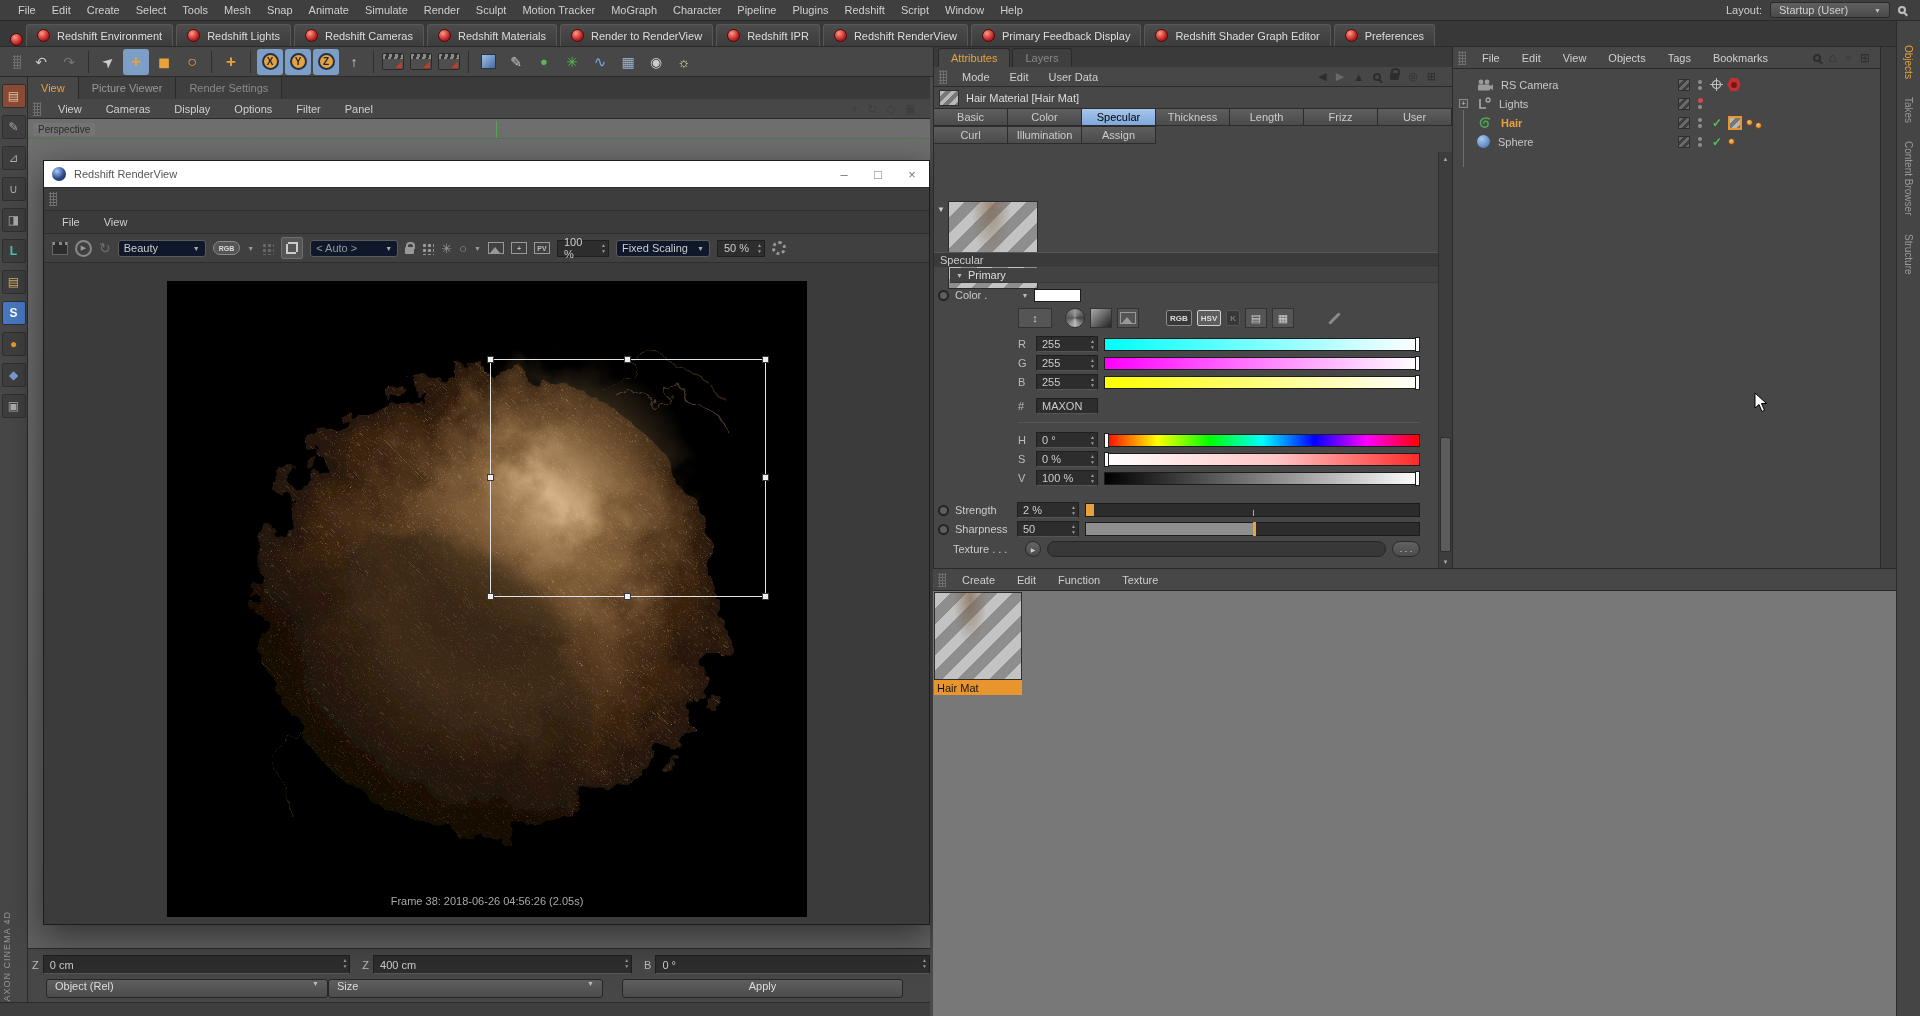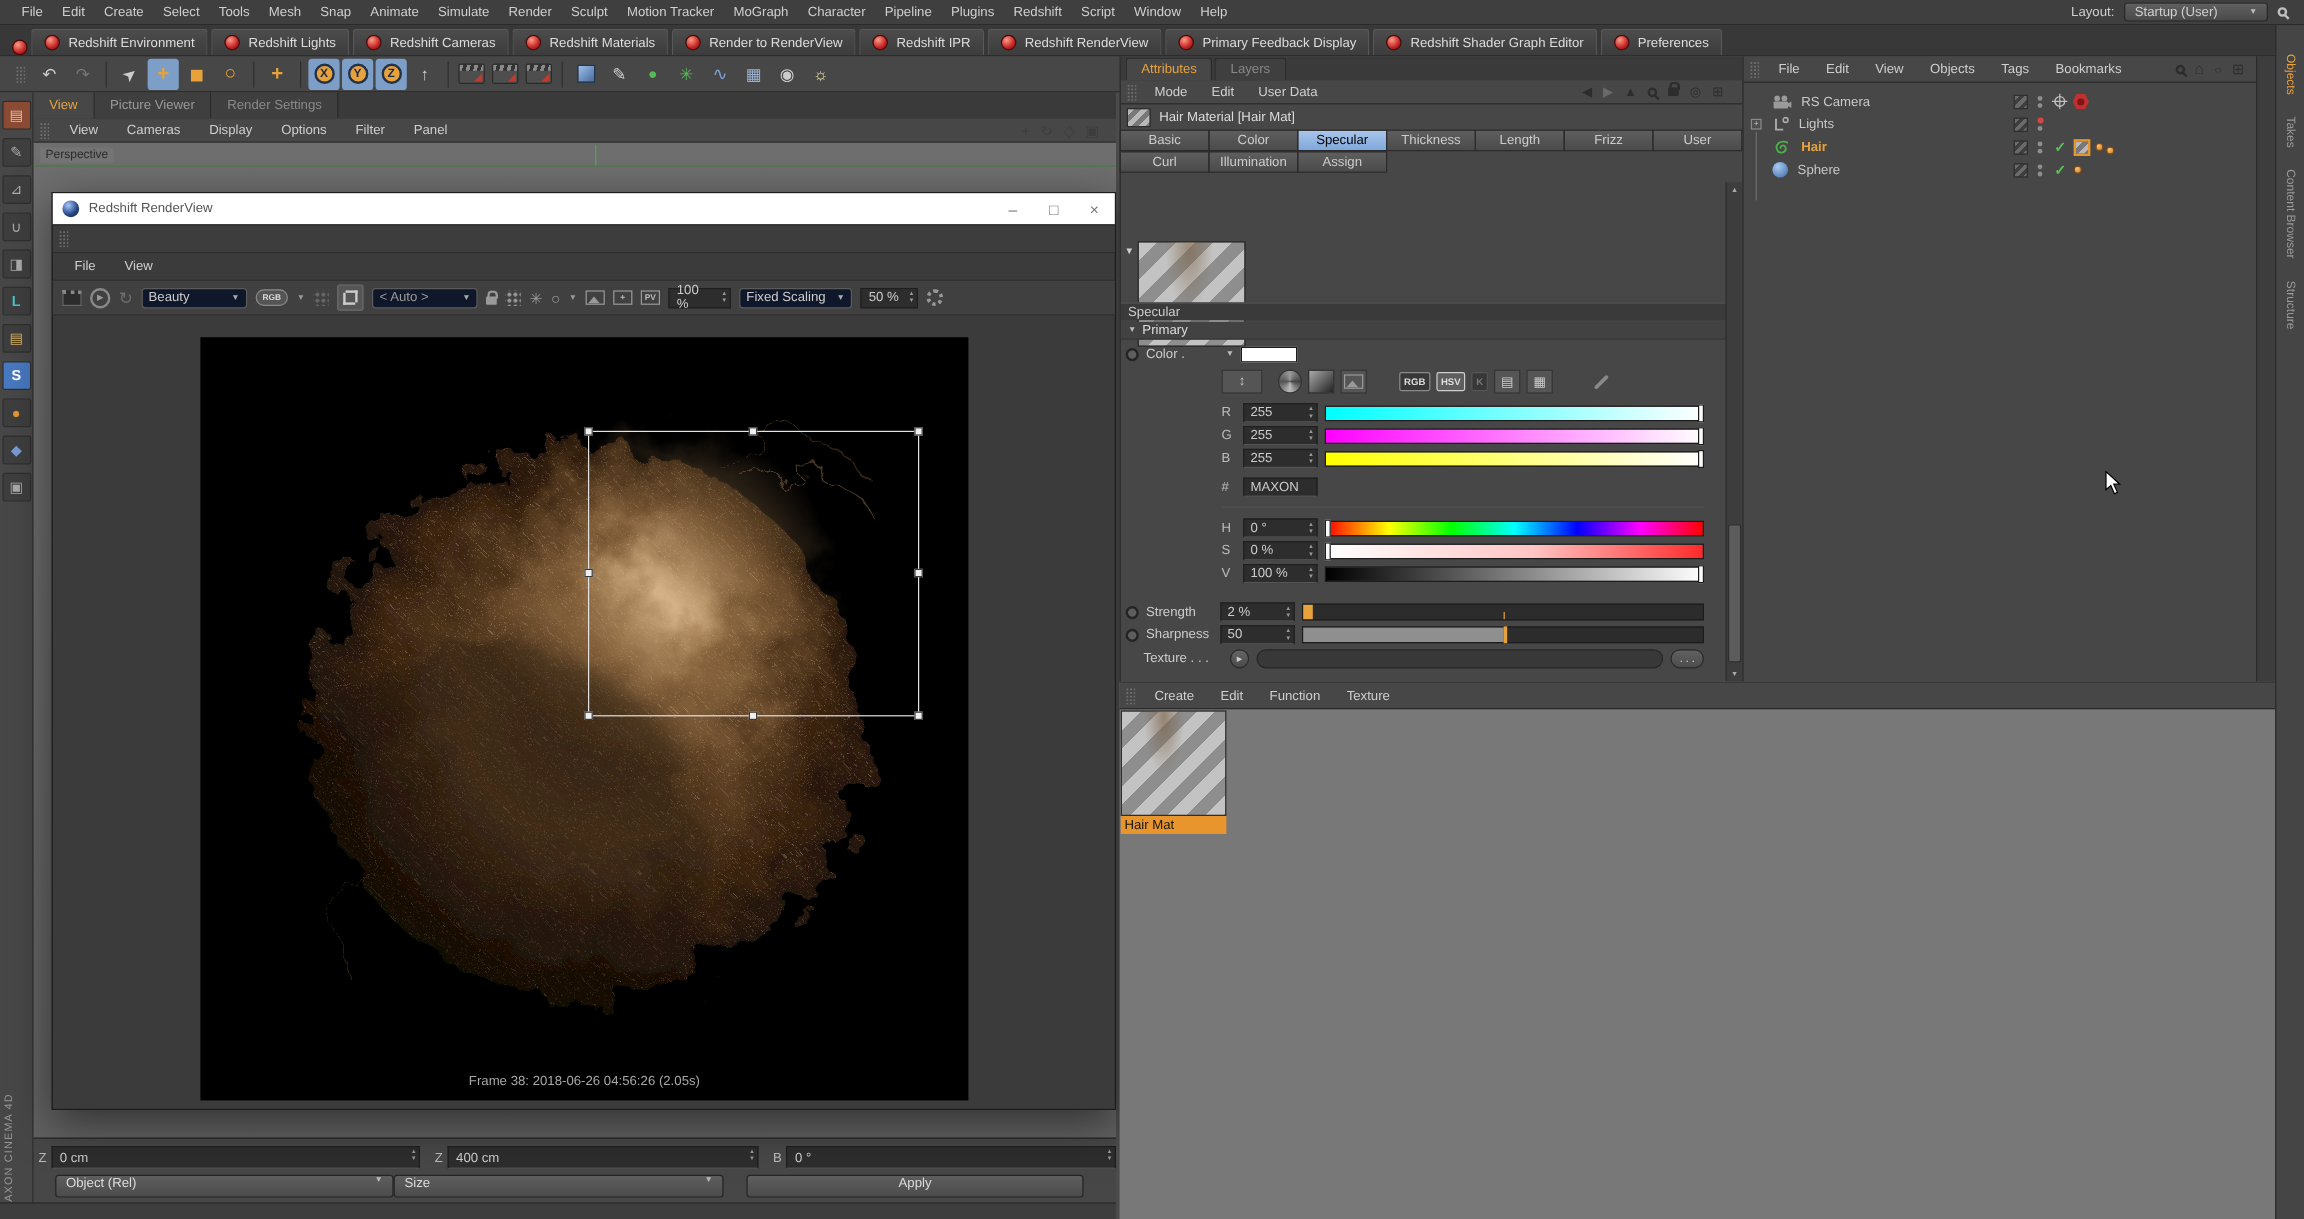--- a/index.html
+++ b/index.html
@@ -464,21 +464,21 @@
   <div class="mtabs" id="mt2">
     <span style="display:contents"><span>Curl</span><span>Illumination</span><span>Assign</span></span>
   </div>
   <div class="abs" style="left:3px;top:158px;font-size:8px;color:#ccc">▼</div>
   <div class="abs stripes" style="left:14px;top:154px;width:90px;height:88px;border:1px solid #2a2a2a;position:absolute">
     <i class="abs" style="left:22px;top:0;width:40px;height:56px;background:radial-gradient(ellipse at 50% 8%,rgba(128,102,74,.6),transparent 70%)"></i>
   </div>
   <div class="shead abs" style="left:0;top:205px;width:505px">
       <span>Specular</span>
     </div>
-  <div class="phead abs" style="left:0;top:221px;width:505px">
+  <div class="phead abs" style="left:16px;top:221px;width:505px">
     <b>▼</b>
     <span>Primary</span>
   </div>
 
   <div class="rowl abs" style="top:240px">
     <span class="radio"></span>
     <span style="color:#ccc">Color .</span>
     <b style="font-size:7px;color:#bbb;margin-left:28px">▼</b>
     <span style="width:47px;height:13px;background:#fff;border:1px solid #1c1c1c"></span>
   </div>

